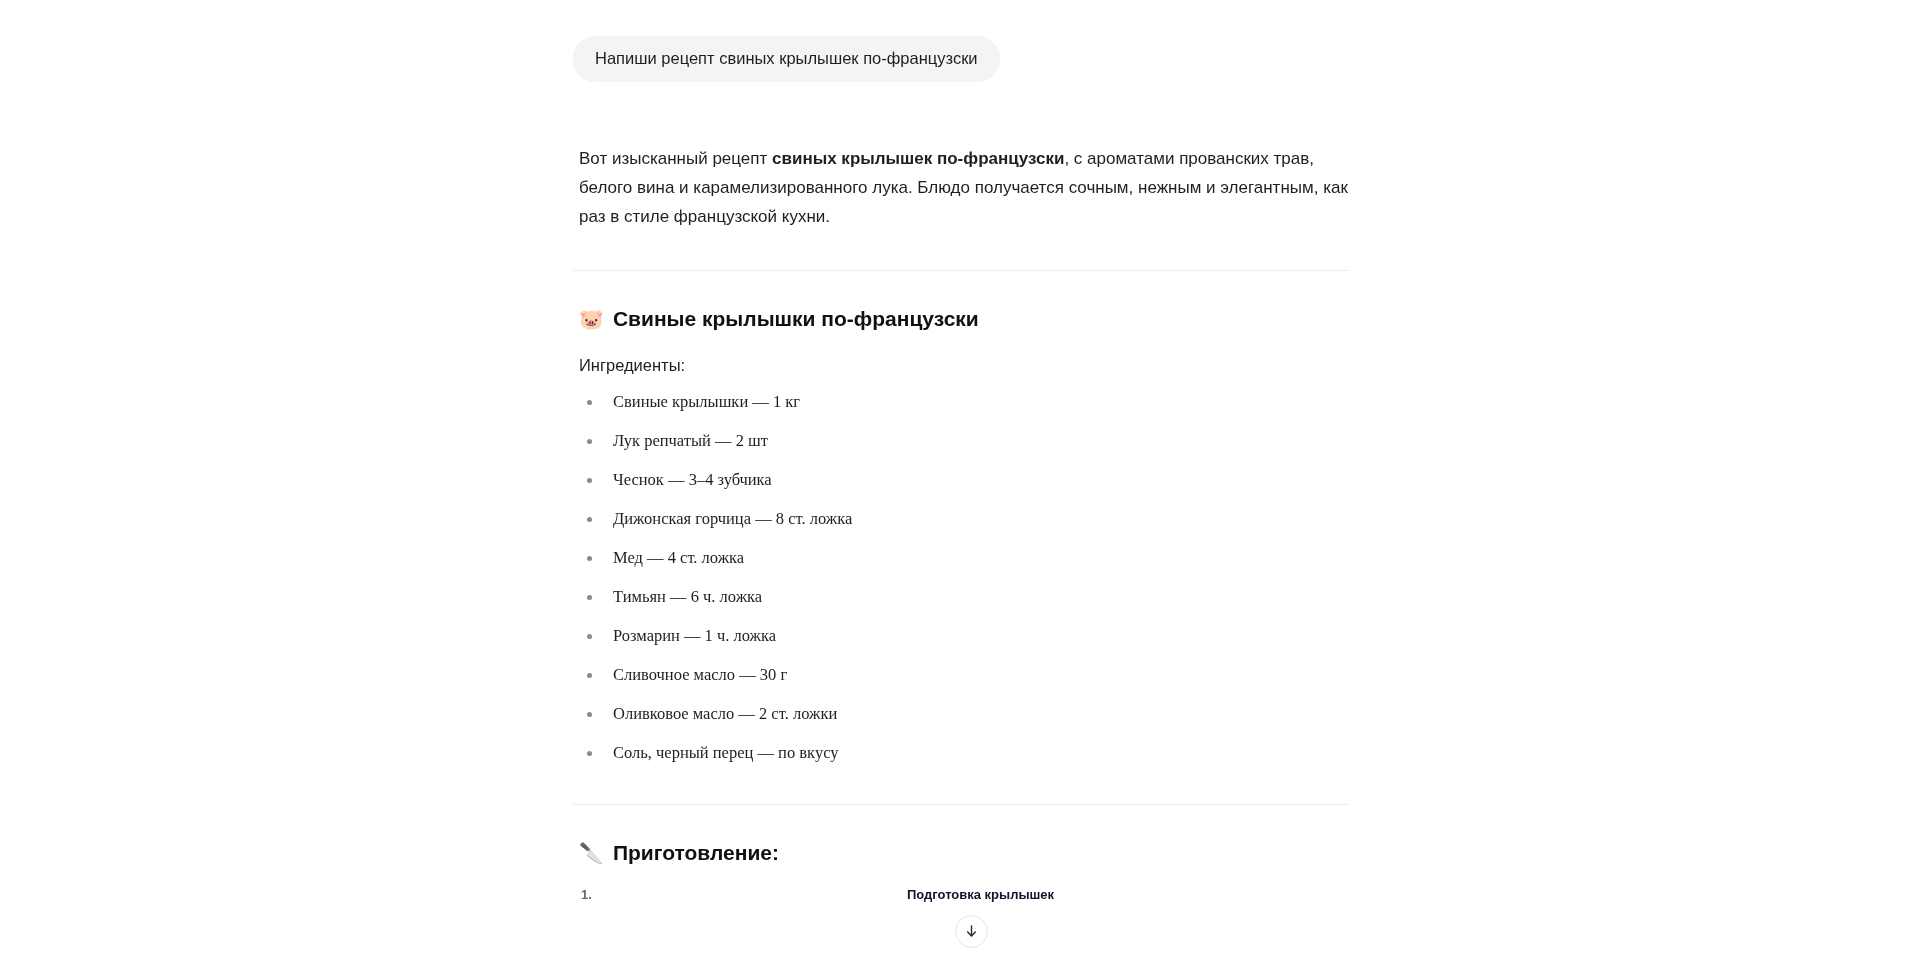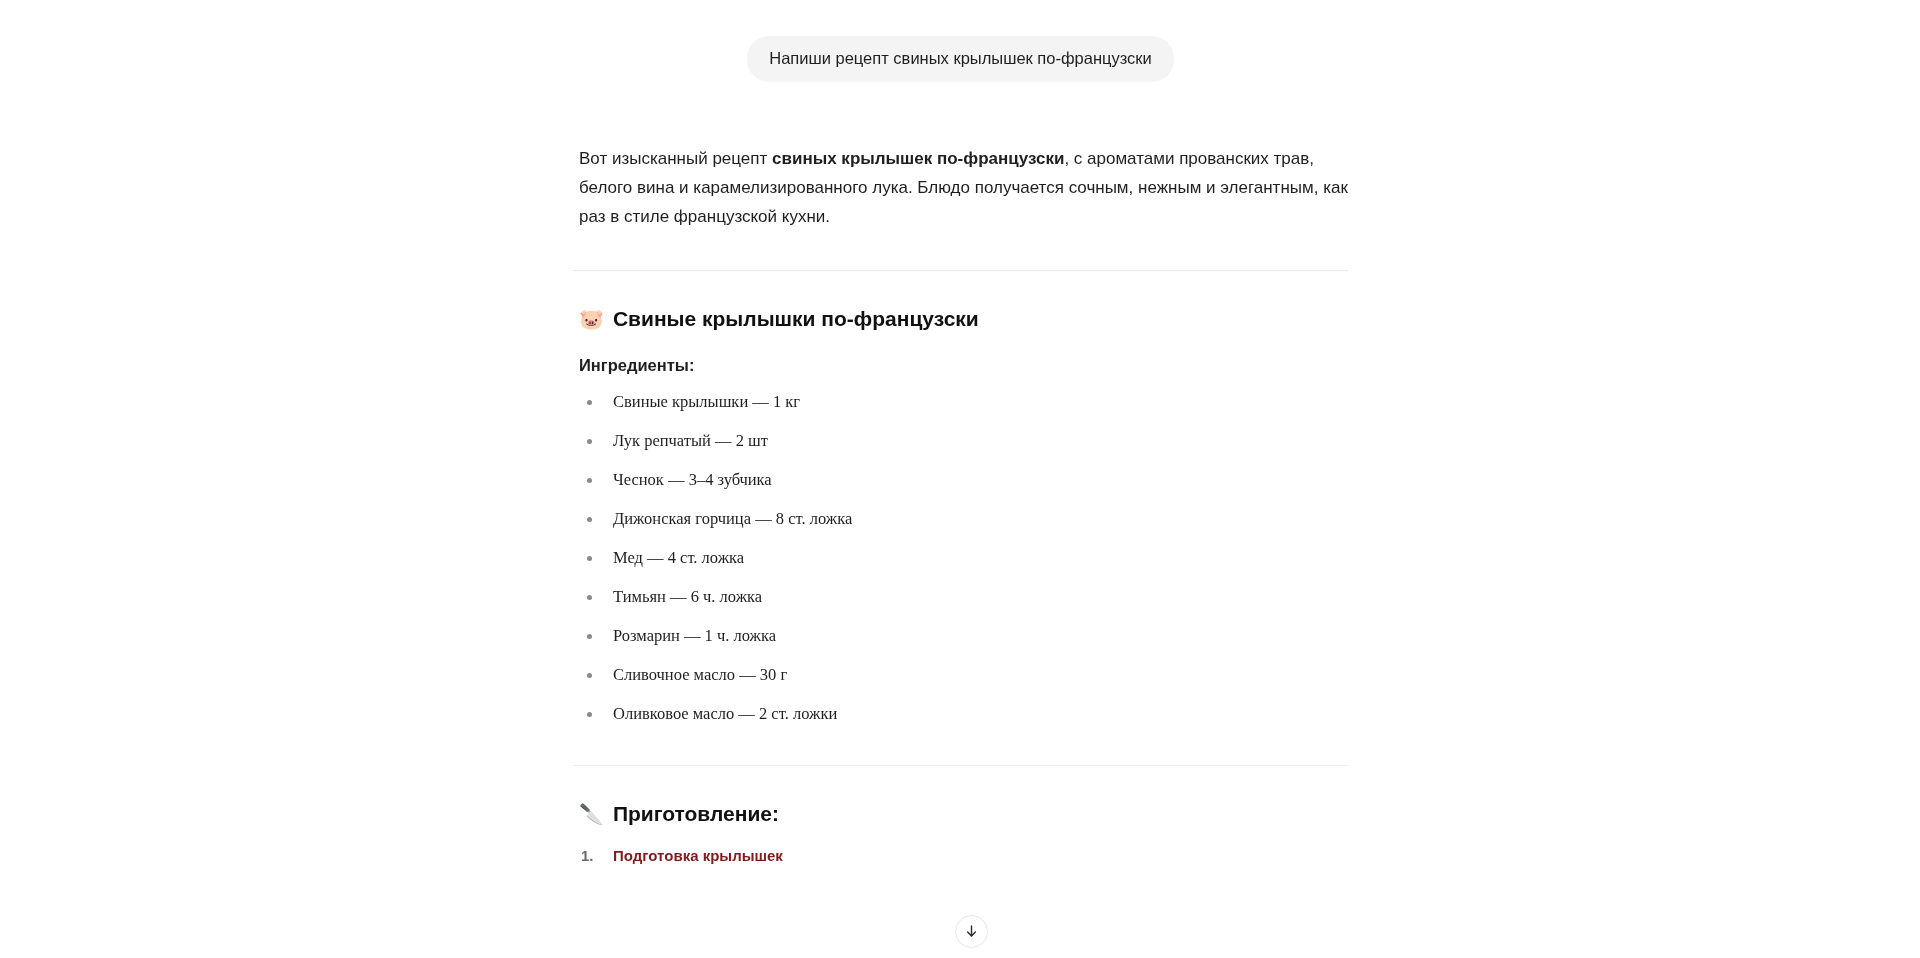--- a/index.html
+++ b/index.html
@@ -26,21 +26,21 @@
   .chat-column {
     position: absolute;
     left: 573px;
     top: 0;
     width: 775px;
   }
 
   
   .user-row {
     display: flex;
-    justify-content: center;
+    justify-content: flex-start;
     padding-top: 36px;
   }
   .user-bubble {
     background: #f4f4f4;
     color: #1f1f1f;
     border-radius: 22px;
     padding: 11px 22px 12px 22px;
     font-size: 16.5px;
     line-height: 23px;
     max-width: 640px;
@@ -85,21 +85,21 @@
     margin-top: 34px;
   }
   .section-heading .emoji {
     font-size: 20px;
     line-height: 1;
     display: inline-block;
   }
 
   .subheading {
     font-size: 16.5px;
-    font-weight: 700;
+    font-weight: 400;
     color: #1f1f1f;
     padding-left: 6px;
     margin-top: 20px;
     line-height: 24px;
   }
 
   ul.ingredients {
     list-style: none;
     margin: 13px 0 0 0;
     padding: 0;
@@ -127,24 +127,25 @@
   ol.steps {
     list-style: none;
     counter-reset: stepcounter;
     margin: 16px 0 0 0;
     padding: 0;
   }
   ol.steps li {
     position: relative;
     counter-increment: stepcounter;
     padding-left: 40px;
-    font-size: 15px;
+    font-size: 13px;
     line-height: 24px;
     font-weight: 700;
-    color: #7f1d1d;
+    color: #0f172a;
+    text-align: center;
   }
   ol.steps li::before {
     content: counter(stepcounter) ".";
     position: absolute;
     left: 8px;
     top: 0;
     color: #6b6b6b;
     font-weight: 700;
   }
 
@@ -193,20 +194,21 @@
       <ul class="ingredients">
         <li>Свиные крылышки — 1 кг</li>
         <li>Лук репчатый — 2 шт</li>
         <li>Чеснок — 3–4 зубчика</li>
         <li>Дижонская горчица — 8 ст. ложка</li>
         <li>Мед — 4 ст. ложка</li>
         <li>Тимьян — 6 ч. ложка</li>
         <li>Розмарин — 1 ч. ложка</li>
         <li>Сливочное масло — 30 г</li>
         <li>Оливковое масло — 2 ст. ложки</li>
+        <li>Соль, черный перец — по вкусу</li>
       </ul>
 
       <hr class="divider">
 
       <div class="section-heading">
         <span class="emoji">🔪</span>
         <span>Приготовление:</span>
       </div>
 
       <ol class="steps">

